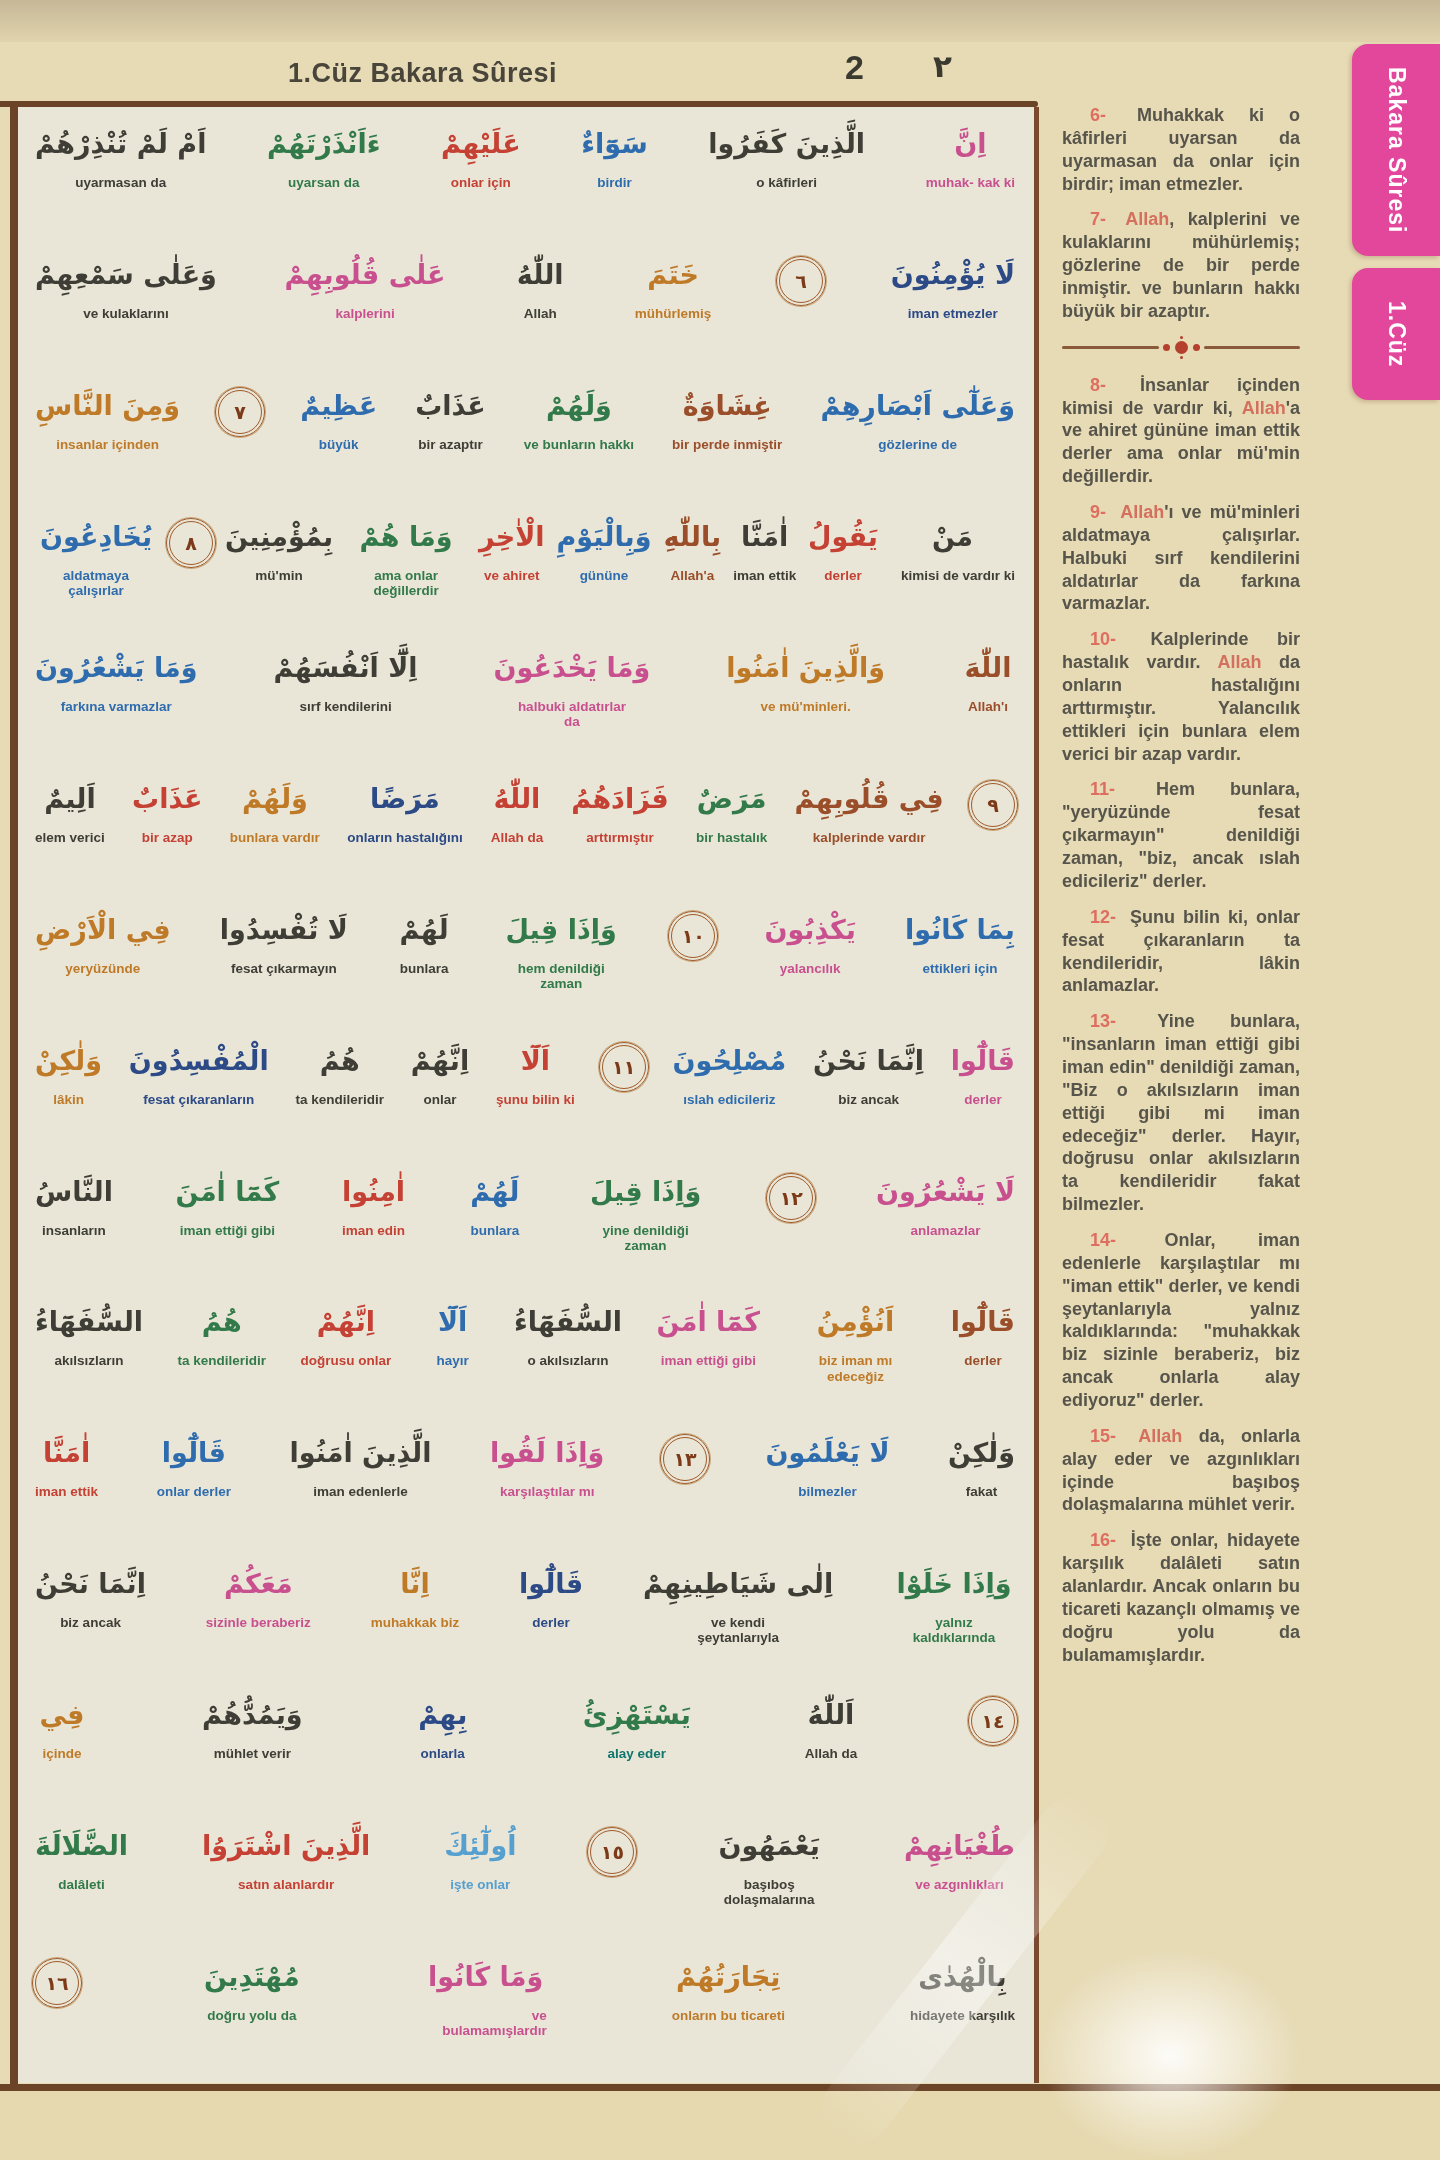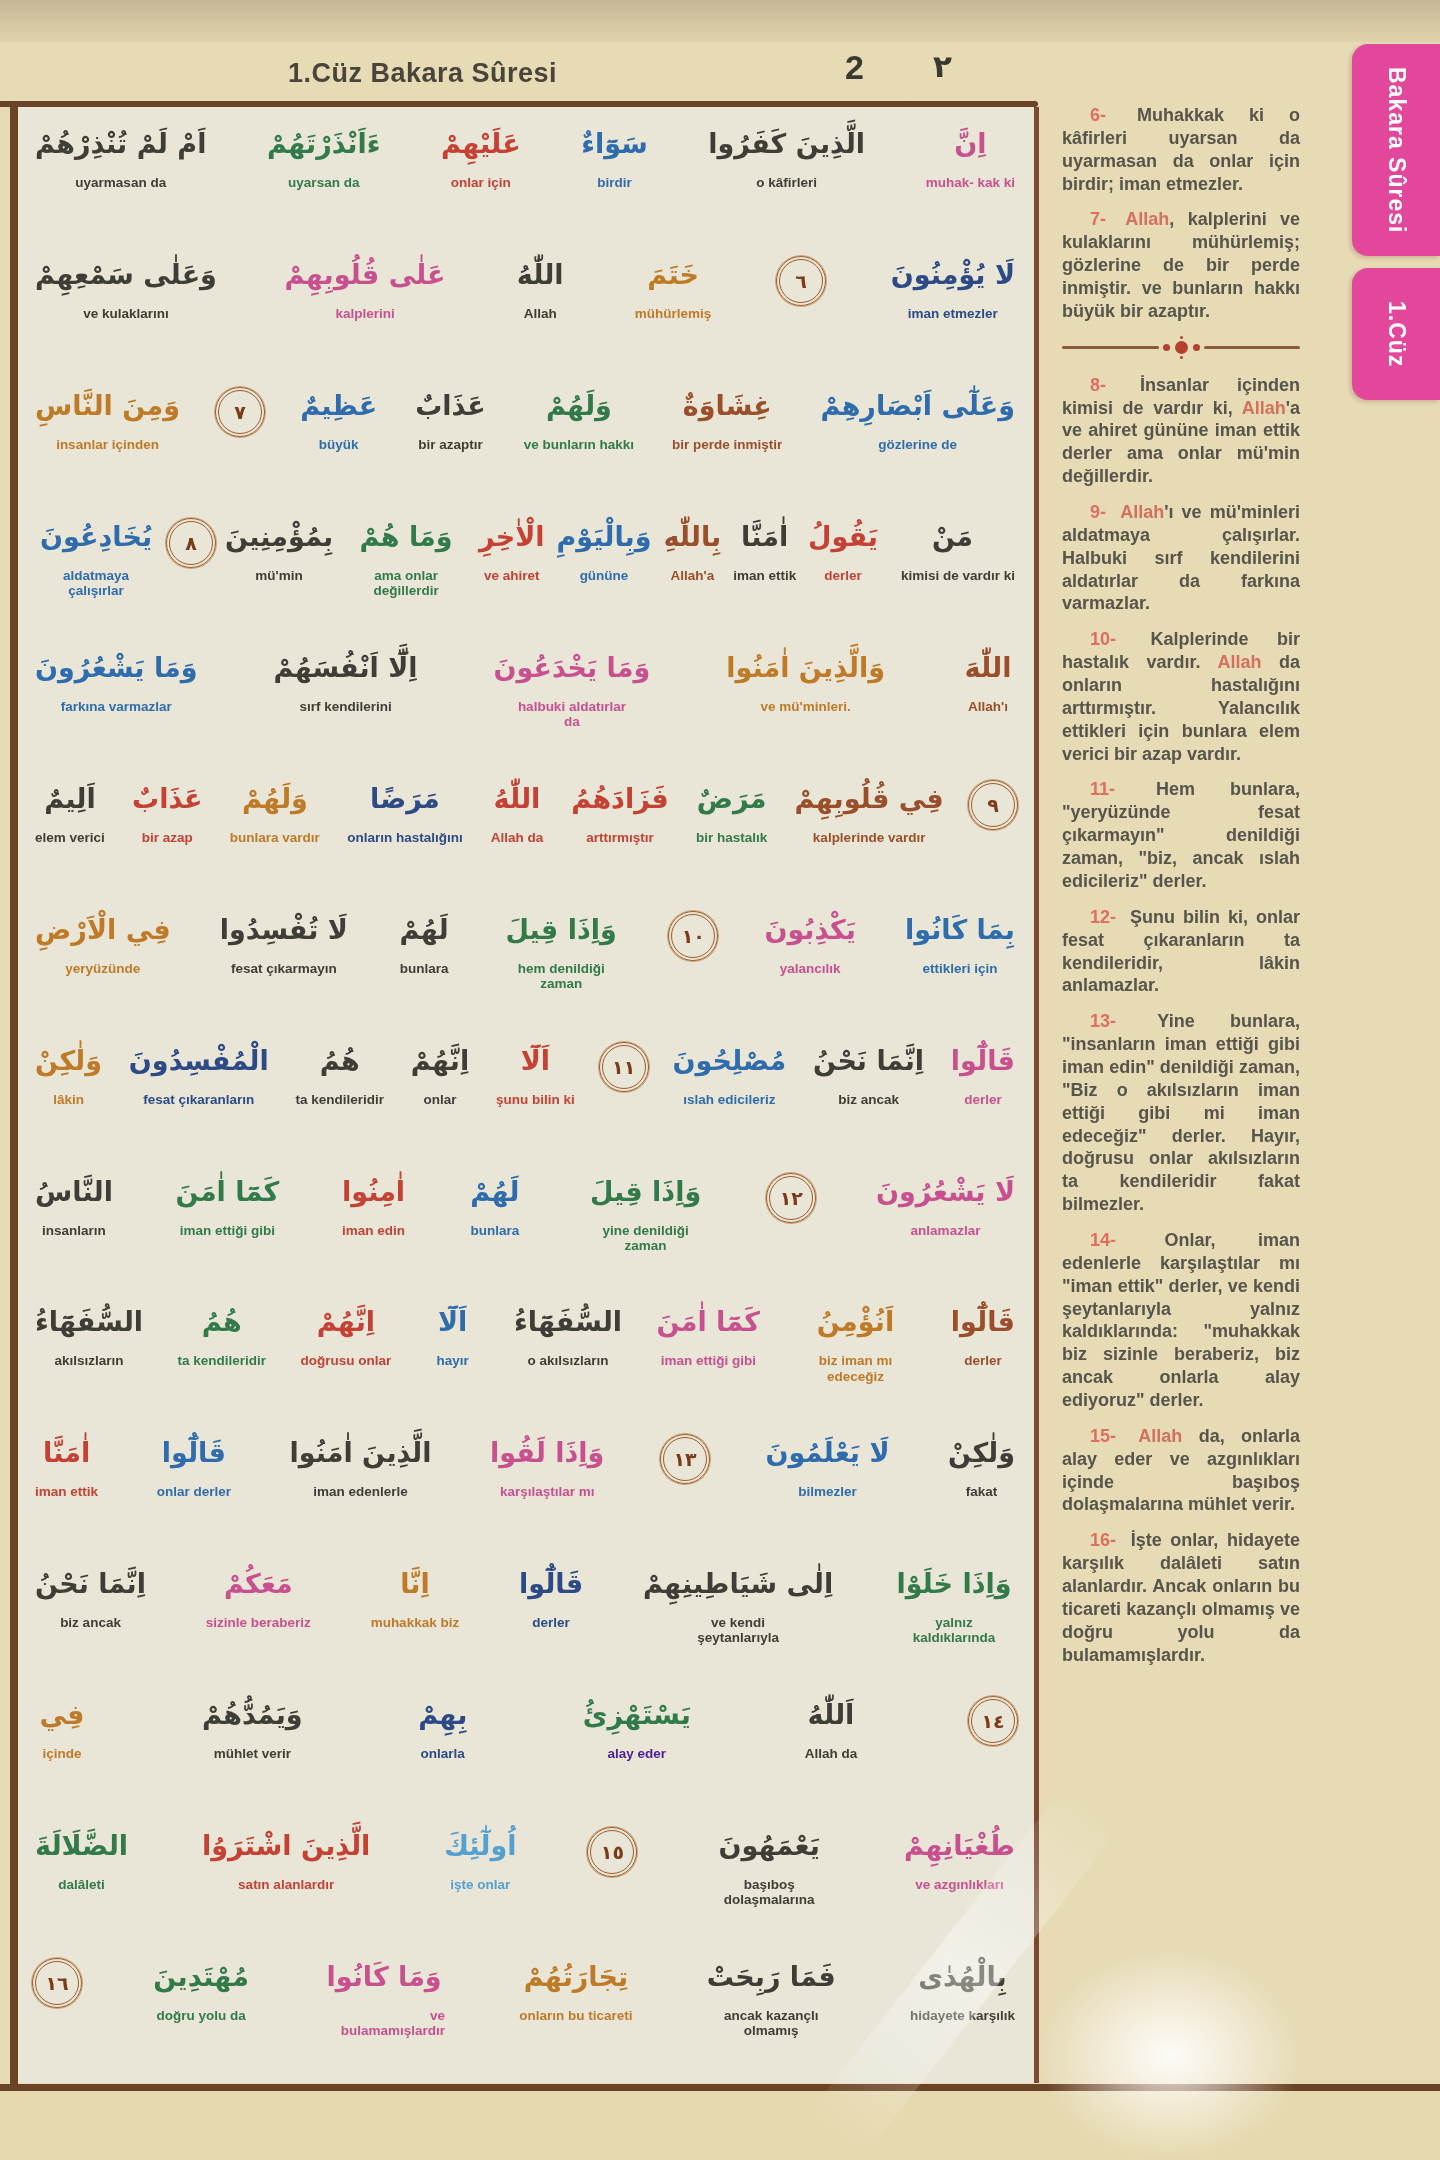--- a/index.html
+++ b/index.html
@@ -433,21 +433,21 @@
           </div>
         </div>
         <div class="qrow">
           <div class="ayah">١٤</div>
           <div class="wunit">
             <div class="ar" style="color: rgb(63, 62, 54);">اَللّٰهُ</div>
             <div class="tl" style="color: rgb(63, 62, 54);">Allah da</div>
           </div>
           <div class="wunit">
             <div class="ar" style="color: rgb(51, 122, 74);">يَسْتَهْزِئُ</div>
-            <div class="tl" style="color: #4c1d95;">alay eder</div>
+            <div class="tl" style="color: #0f766e;">alay eder</div>
           </div>
           <div class="wunit">
             <div class="ar" style="color: rgb(44, 74, 134);">بِهِمْ</div>
             <div class="tl" style="color: rgb(44, 74, 134);">onlarla</div>
           </div>
           <div class="wunit">
             <div class="ar" style="color: rgb(63, 62, 54);">وَيَمُدُّهُمْ</div>
             <div class="tl" style="color: rgb(63, 62, 54);">mühlet verir</div>
           </div>
           <div class="wunit">
@@ -475,24 +475,20 @@
           </div>
           <div class="wunit">
             <div class="ar" style="color: rgb(51, 122, 74);">الضَّلَالَةَ</div>
             <div class="tl" style="color: rgb(51, 122, 74);">dalâleti</div>
           </div>
         </div>
         <div class="qrow">
           <div class="wunit">
             <div class="ar" style="color: rgb(63, 62, 54);">بِالْهُدٰى</div>
             <div class="tl" style="color: rgb(63, 62, 54);">hidayete karşılık</div>
-          </div>
-          <div class="wunit">
-            <div class="ar" style="color: rgb(63, 62, 54);">فَمَا رَبِحَتْ</div>
-            <div class="tl" style="color: rgb(63, 62, 54);">ancak kazançlı olmamış</div>
           </div>
           <div class="wunit">
             <div class="ar" style="color: rgb(191, 122, 40);">تِجَارَتُهُمْ</div>
             <div class="tl" style="color: rgb(191, 122, 40);">onların bu ticareti</div>
           </div>
           <div class="wunit">
             <div class="ar" style="color: rgb(201, 80, 143);">وَمَا كَانُوا</div>
             <div class="tl" style="color: rgb(201, 80, 143); text-align: right;">ve bulamamışlardır</div>
           </div>
           <div class="wunit">

